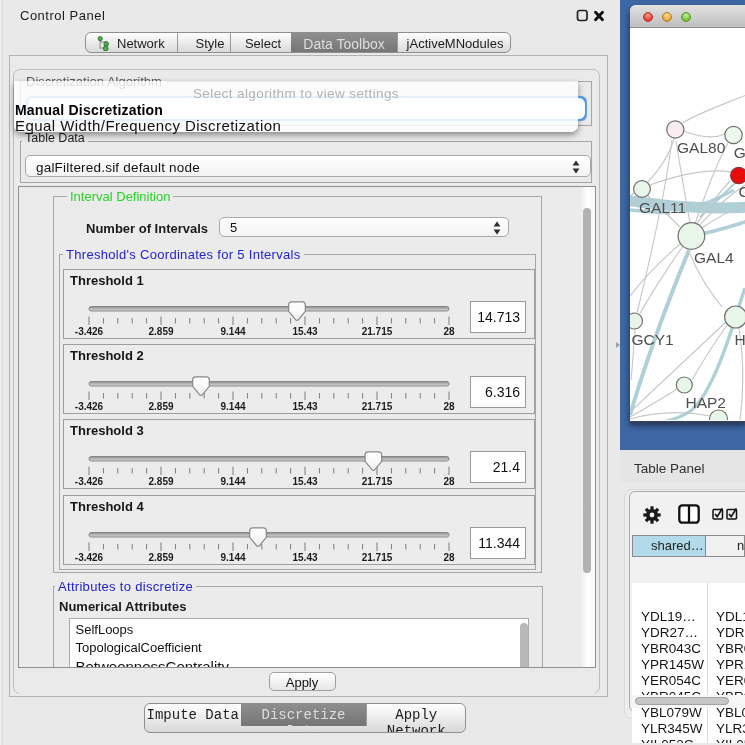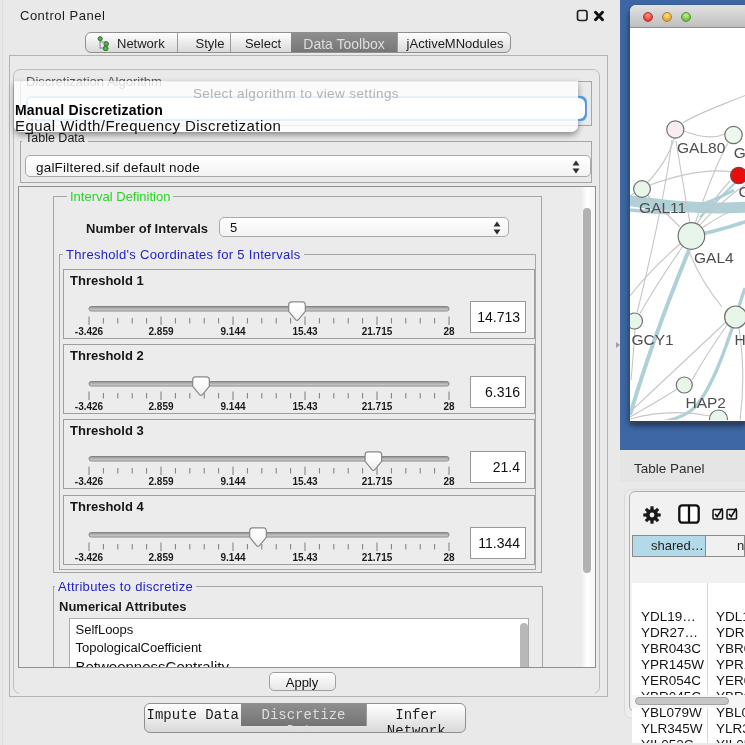--- a/index.html
+++ b/index.html
@@ -306,21 +306,21 @@
 <div class="abs" style="left:19px;top:667px;width:576px;height:29px;background:#eaeaea;border-top:1px solid #8f8f8f;"></div>
 
 <div class="abs" style="left:268.5px;top:671.5px;width:67px;height:19px;background:linear-gradient(#ffffff,#e6e6e6);
  border:1px solid #9f9f9f;border-radius:5px;font-size:13px;color:#111;text-align:center;line-height:19px;">Apply</div>
 <div class="abs" style="left:143.5px;top:703.3px;width:322px;height:30px;border:1px solid #8f8f8f;border-radius:6px;
  background:linear-gradient(#ffffff,#d9d9d9);overflow:hidden;font-family:Liberation Mono, monospace;">
  <div class="abs" style="left:96.5px;top:0;width:125px;height:22px;background:linear-gradient(#8e8e8e,#747474);"></div>
  <div class="abs" style="left:221.5px;top:0;width:1px;height:22px;background:#9a9a9a;"></div>
  <div class="abs" style="left:0;top:3px;width:96.5px;text-align:center;font-size:14px;color:#1c1c1c;">Impute Data</div>
  <div class="abs" style="left:96.5px;top:3px;width:125px;text-align:center;font-size:14px;color:#dedede;">Discretize Data</div>
- <div class="abs" style="left:221.5px;top:3px;width:100.5px;text-align:center;font-size:14px;color:#1c1c1c;">Infer Network</div>
+ <div class="abs" style="left:221.5px;top:3px;width:100.5px;text-align:center;font-size:14px;color:#1c1c1c;">Apply Network</div>
 </div>
 
 <div class="abs" style="left:14px;top:80.5px;width:564px;height:51px;background:rgba(255,255,255,0.8);
  border-radius:0 0 7px 7px;box-shadow:0 3px 6px rgba(0,0,0,0.42);"></div>
 <div class="abs" style="left:14px;top:86px;width:564px;text-align:center;font-size:13.5px;letter-spacing:0.4px;color:#b3b3b3;">Select algorithm to view settings</div>
 <div class="abs" style="left:15px;top:102px;font-size:14px;font-weight:bold;letter-spacing:0.2px;color:#000;">Manual Discretization</div>
 <div class="abs" style="left:15px;top:116.5px;font-size:15px;letter-spacing:0.45px;color:#111;">Equal Width/Frequency Discretization</div>
 
 <div class="abs" style="left:570px;top:95.5px;width:16.5px;height:25.5px;border:2.5px solid #4f97de;border-left:none;border-radius:0 8px 8px 0;box-shadow:1px 0 2px rgba(90,150,220,0.5);clip-path:inset(0 0 0 8px);background:#fdfdfd;"></div>
 

